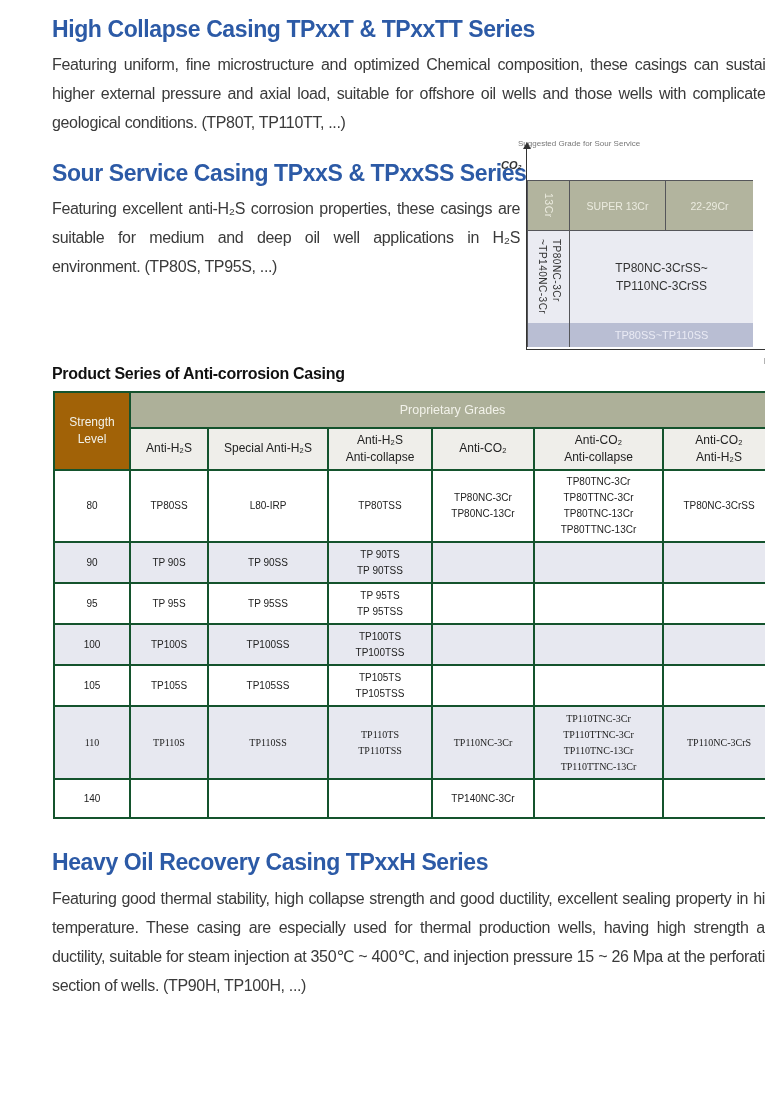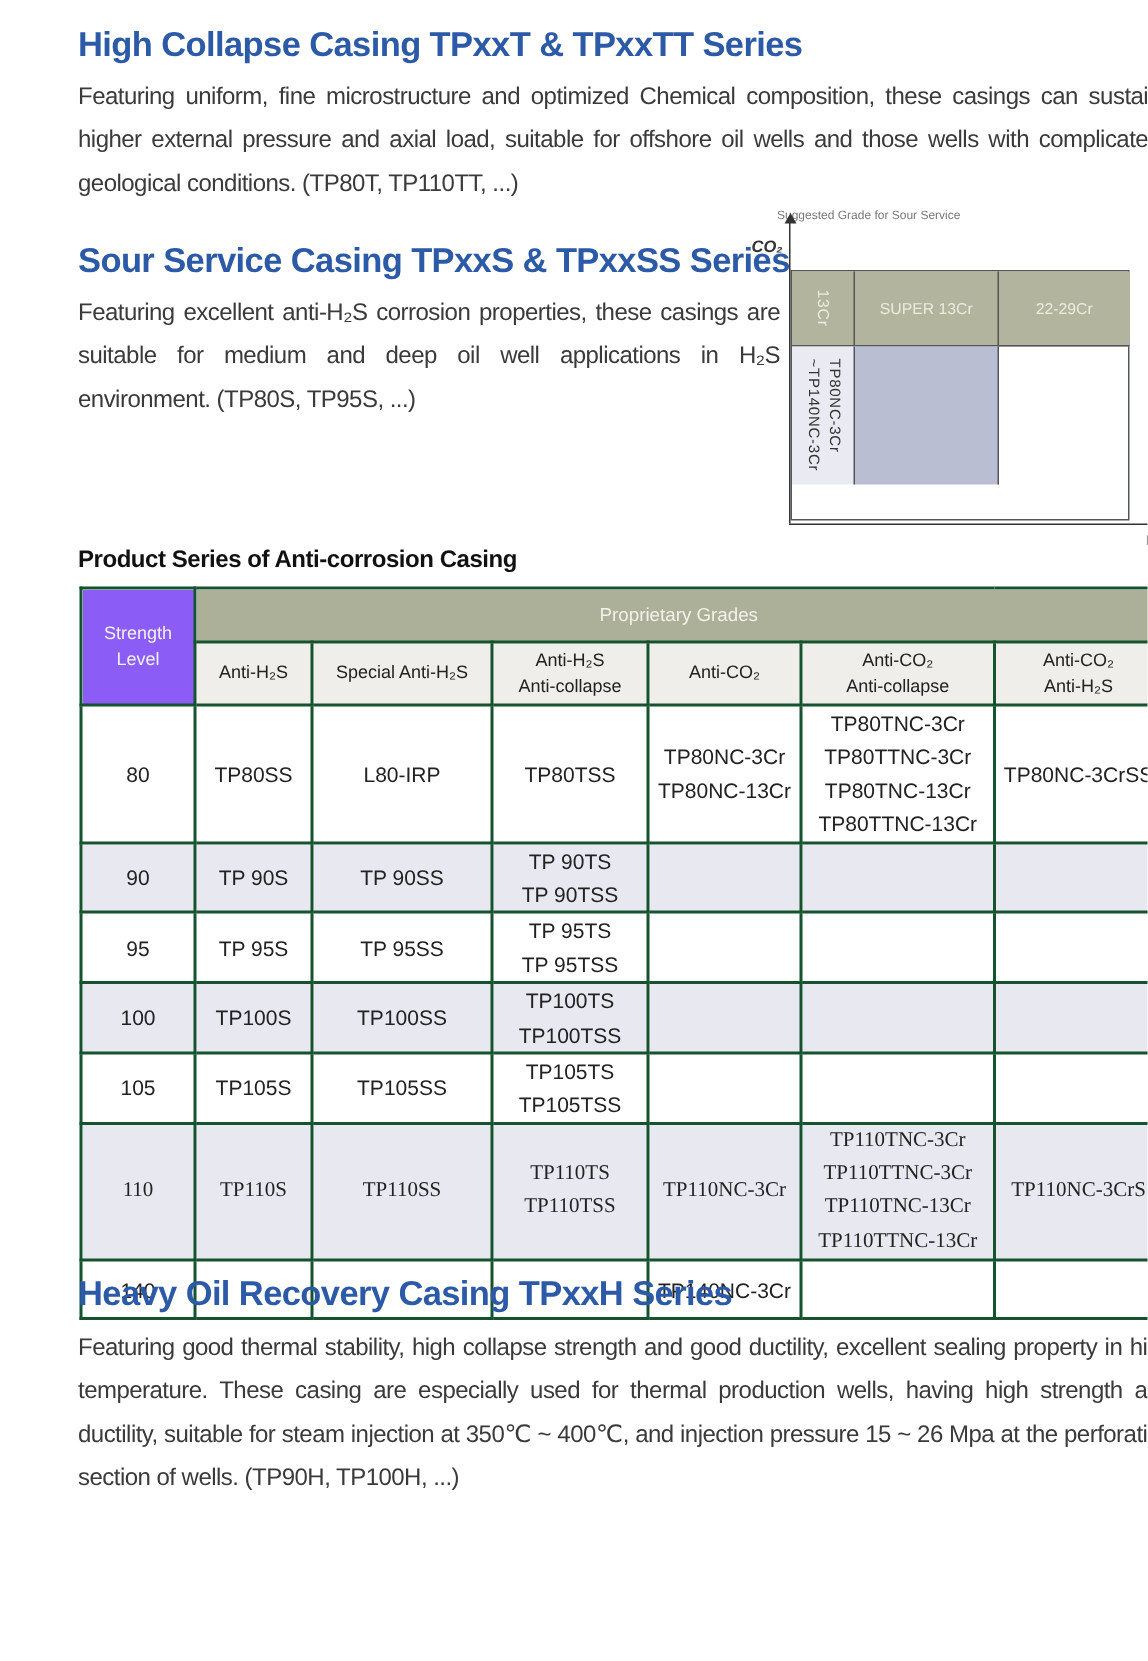--- a/index.html
+++ b/index.html
@@ -72,23 +72,23 @@
     position: absolute; left: 17px; top: 391px;
     border-collapse: collapse; table-layout: fixed; width: 721px;
   }
   table.product th, table.product td {
     border: 2px solid #14532d;
     text-align: center; vertical-align: middle;
     font-weight: normal;
     overflow: hidden;
   }
   th.group-header { height: 36px; background: #adb099; color: #f2f2ea; font-size: 12.5px; }
-  th.corner { background: #8b5cf6; color: #f2f2ea; font-size: 12px; line-height: 1.4; white-space: pre-line; }
+  th.corner { background: #a16207; color: #f2f2ea; font-size: 12px; line-height: 1.4; white-space: pre-line; }
   tr.subhead th { height: 42px; background: #efeeea; color: #222; font-size: 12px; line-height: 1.45; white-space: pre-line; }
-  table.product td { font-size: 14px; color: #222; line-height: 1.6; white-space: pre-line; background: #ffffff; }
+  table.product td { font-size: 10px; color: #222; line-height: 1.6; white-space: pre-line; background: #ffffff; }
   tr.stripe td { background: #e7e8f0; }
   tr.h-tall td { height: 72px; }
   tr.h-std td { height: 41px; }
   tr.h-xtall td { height: 73px; font-family: Liberation Serif, serif; }
   tr.h-last td { height: 39px; }
 </style>
 </head>
 <body>
 
 <div class="page">
@@ -115,21 +115,28 @@
       <div class="dcell grade br bb">
         <span>SUPER 13Cr</span>
       </div>
       <div class="dcell grade bb">
         <span>22-29Cr</span>
       </div>
       <div class="dcell field vcell br">
         <span class="vtext">TP80NC-3Cr
 ~TP140NC-3Cr</span>
       </div>
+      <div class="dcell field span2">
+        <span class="prelines">TP80NC-3CrSS~
+TP110NC-3CrSS</span>
+      </div>
       <div class="dcell bottom br"></div>
+      <div class="dcell bottom span2">
+        <span>TP80SS~TP110SS</span>
+      </div>
     </div>
   </div>
 
   <div class="table-title">Product Series of Anti-corrosion Casing</div>
 
   <table class="product">
     <colgroup>
       <col style="width:76px">
         <col style="width:78px">
         <col style="width:120px">

